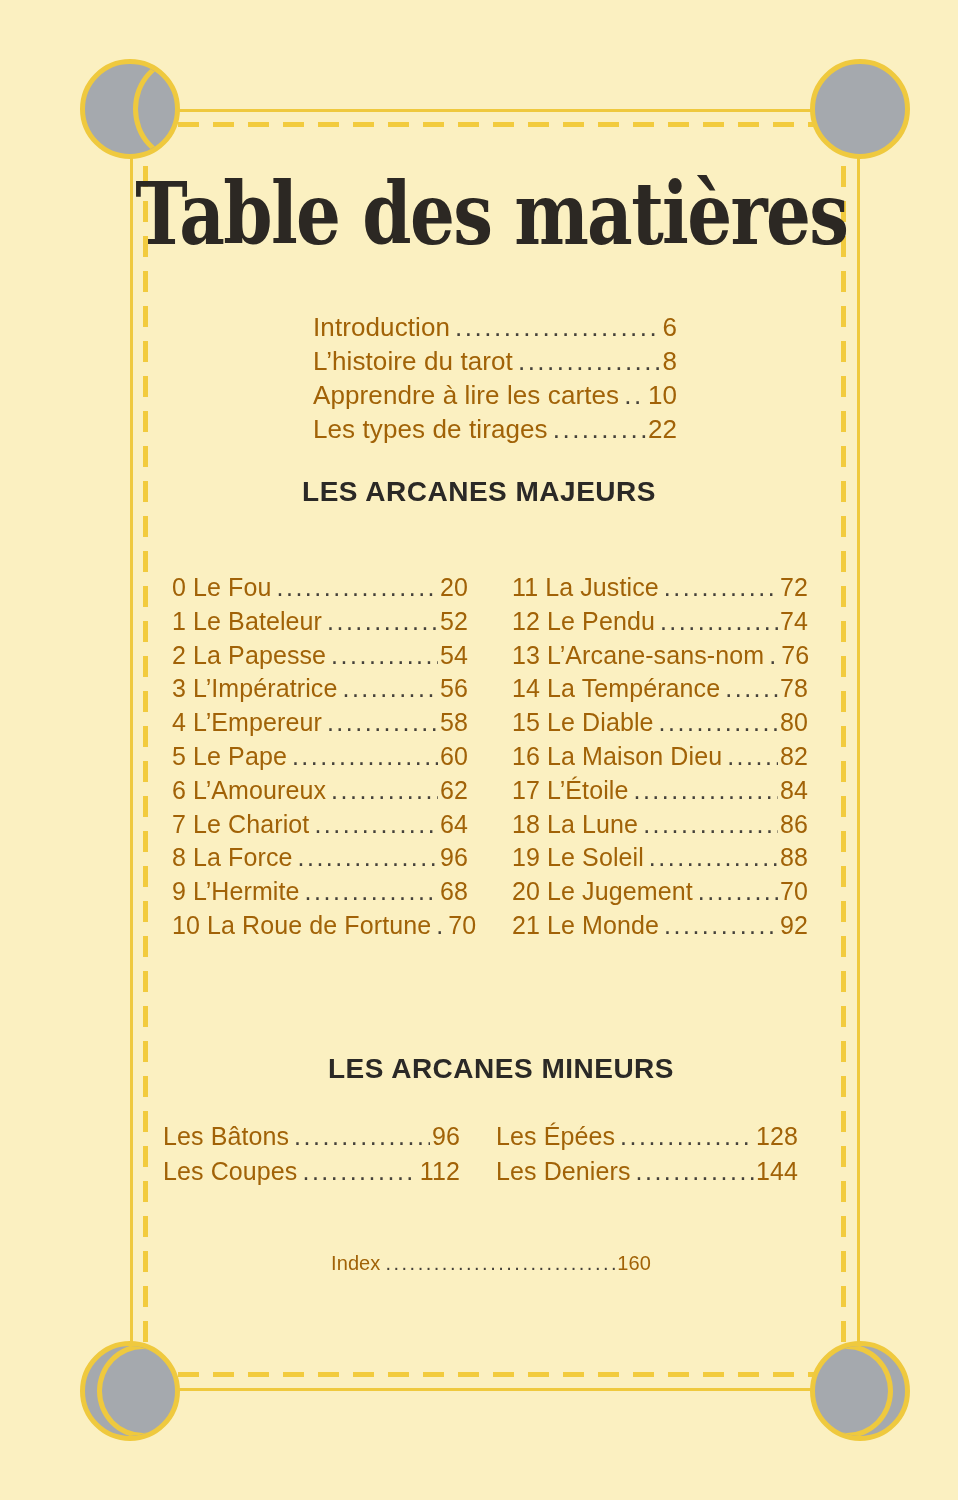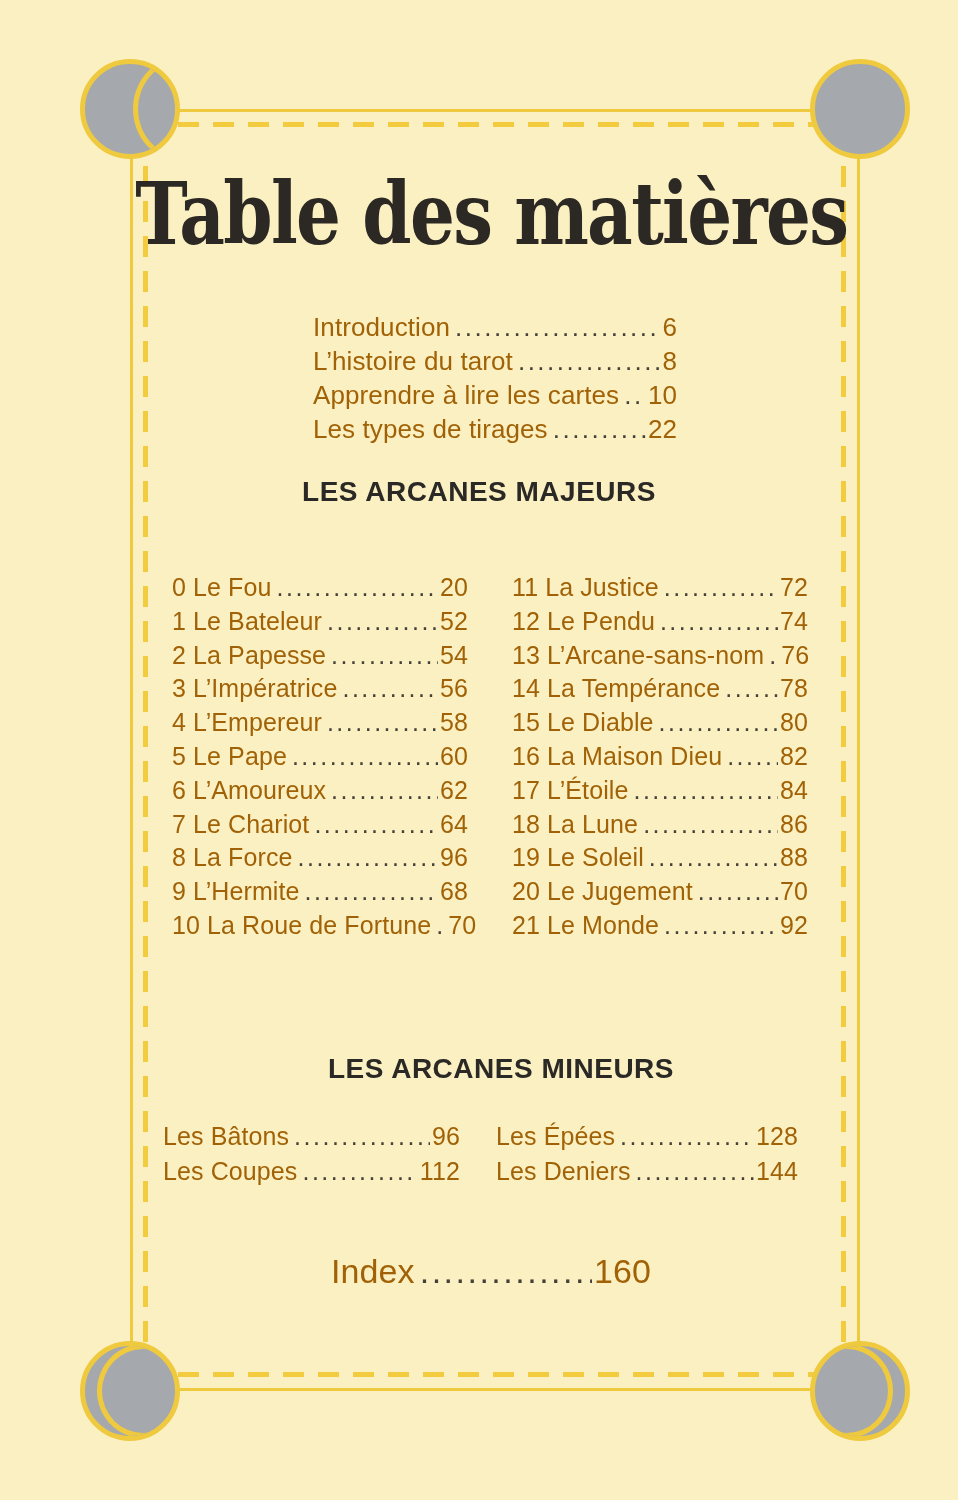--- a/index.html
+++ b/index.html
@@ -128,21 +128,21 @@
   .minors-cols { left: 163px; top: 1122px; width: 655px; }
   .minors-cols .col-left  { width: 297px; }
   .minors-cols .col-right { width: 302px; margin-left: 36px; }
   .minors-cols .entry { height: 35px; }
 
   .index-row {
     position: absolute;
     left: 331px; top: 1252px;
     width: 320px;
   }
-  .index-row .entry { height: 34px; font-size: 34px; }
+  .index-row .entry { height: 34px; font-size: 20px; }
 </style>
 </head>
 <body>
 
 <div class="page">
 
   <div class="border-solid"></div>
   <div class="border-dashed"></div>
 
   <div class="moon tl"></div>

